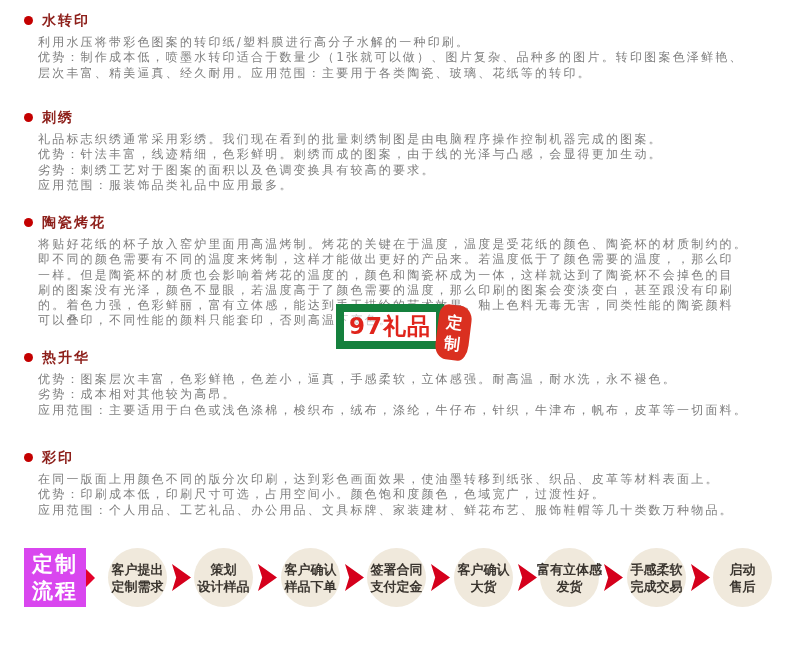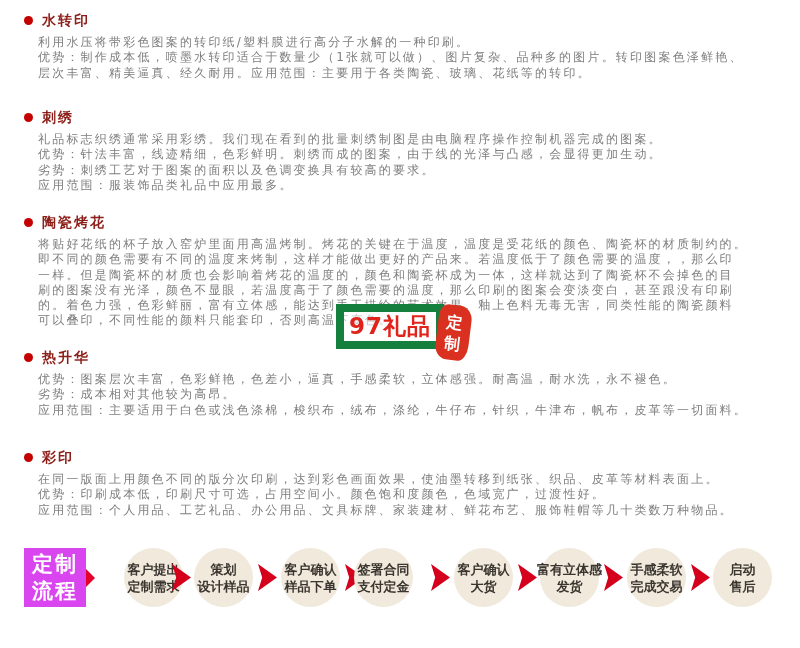--- a/index.html
+++ b/index.html
@@ -131,39 +131,39 @@
     <span>定</span>
     <span>制</span>
   </div>
 
   <div class="flow">
     <div class="flow-label">
       <span>定制</span>
       <span>流程</span>
     </div>
 
-    <div class="flow-step" style="left:124px;text-align:center;">
+    <div class="flow-step" style="left:108px;text-align:center;">
       <span>客户提出</span>
       <span>定制需求</span>
     </div>
     <div class="flow-arrow" style="left:172px;"></div>
 
     <div class="flow-step" style="left:194px;">
       <span>策划</span>
       <span>设计样品</span>
     </div>
     <div class="flow-arrow" style="left:258px;"></div>
 
     <div class="flow-step" style="left:281px;">
       <span>客户确认</span>
       <span>样品下单</span>
     </div>
     <div class="flow-arrow" style="left:345px;"></div>
 
-    <div class="flow-step" style="left:354px;align-items:center;">
+    <div class="flow-step" style="left:367px;align-items:center;">
       <span>签署合同</span>
       <span>支付定金</span>
     </div>
     <div class="flow-arrow" style="left:431px;"></div>
 
     <div class="flow-step" style="left:454px;">
       <span>客户确认</span>
       <span>大货</span>
     </div>
     <div class="flow-arrow" style="left:518px;"></div>

